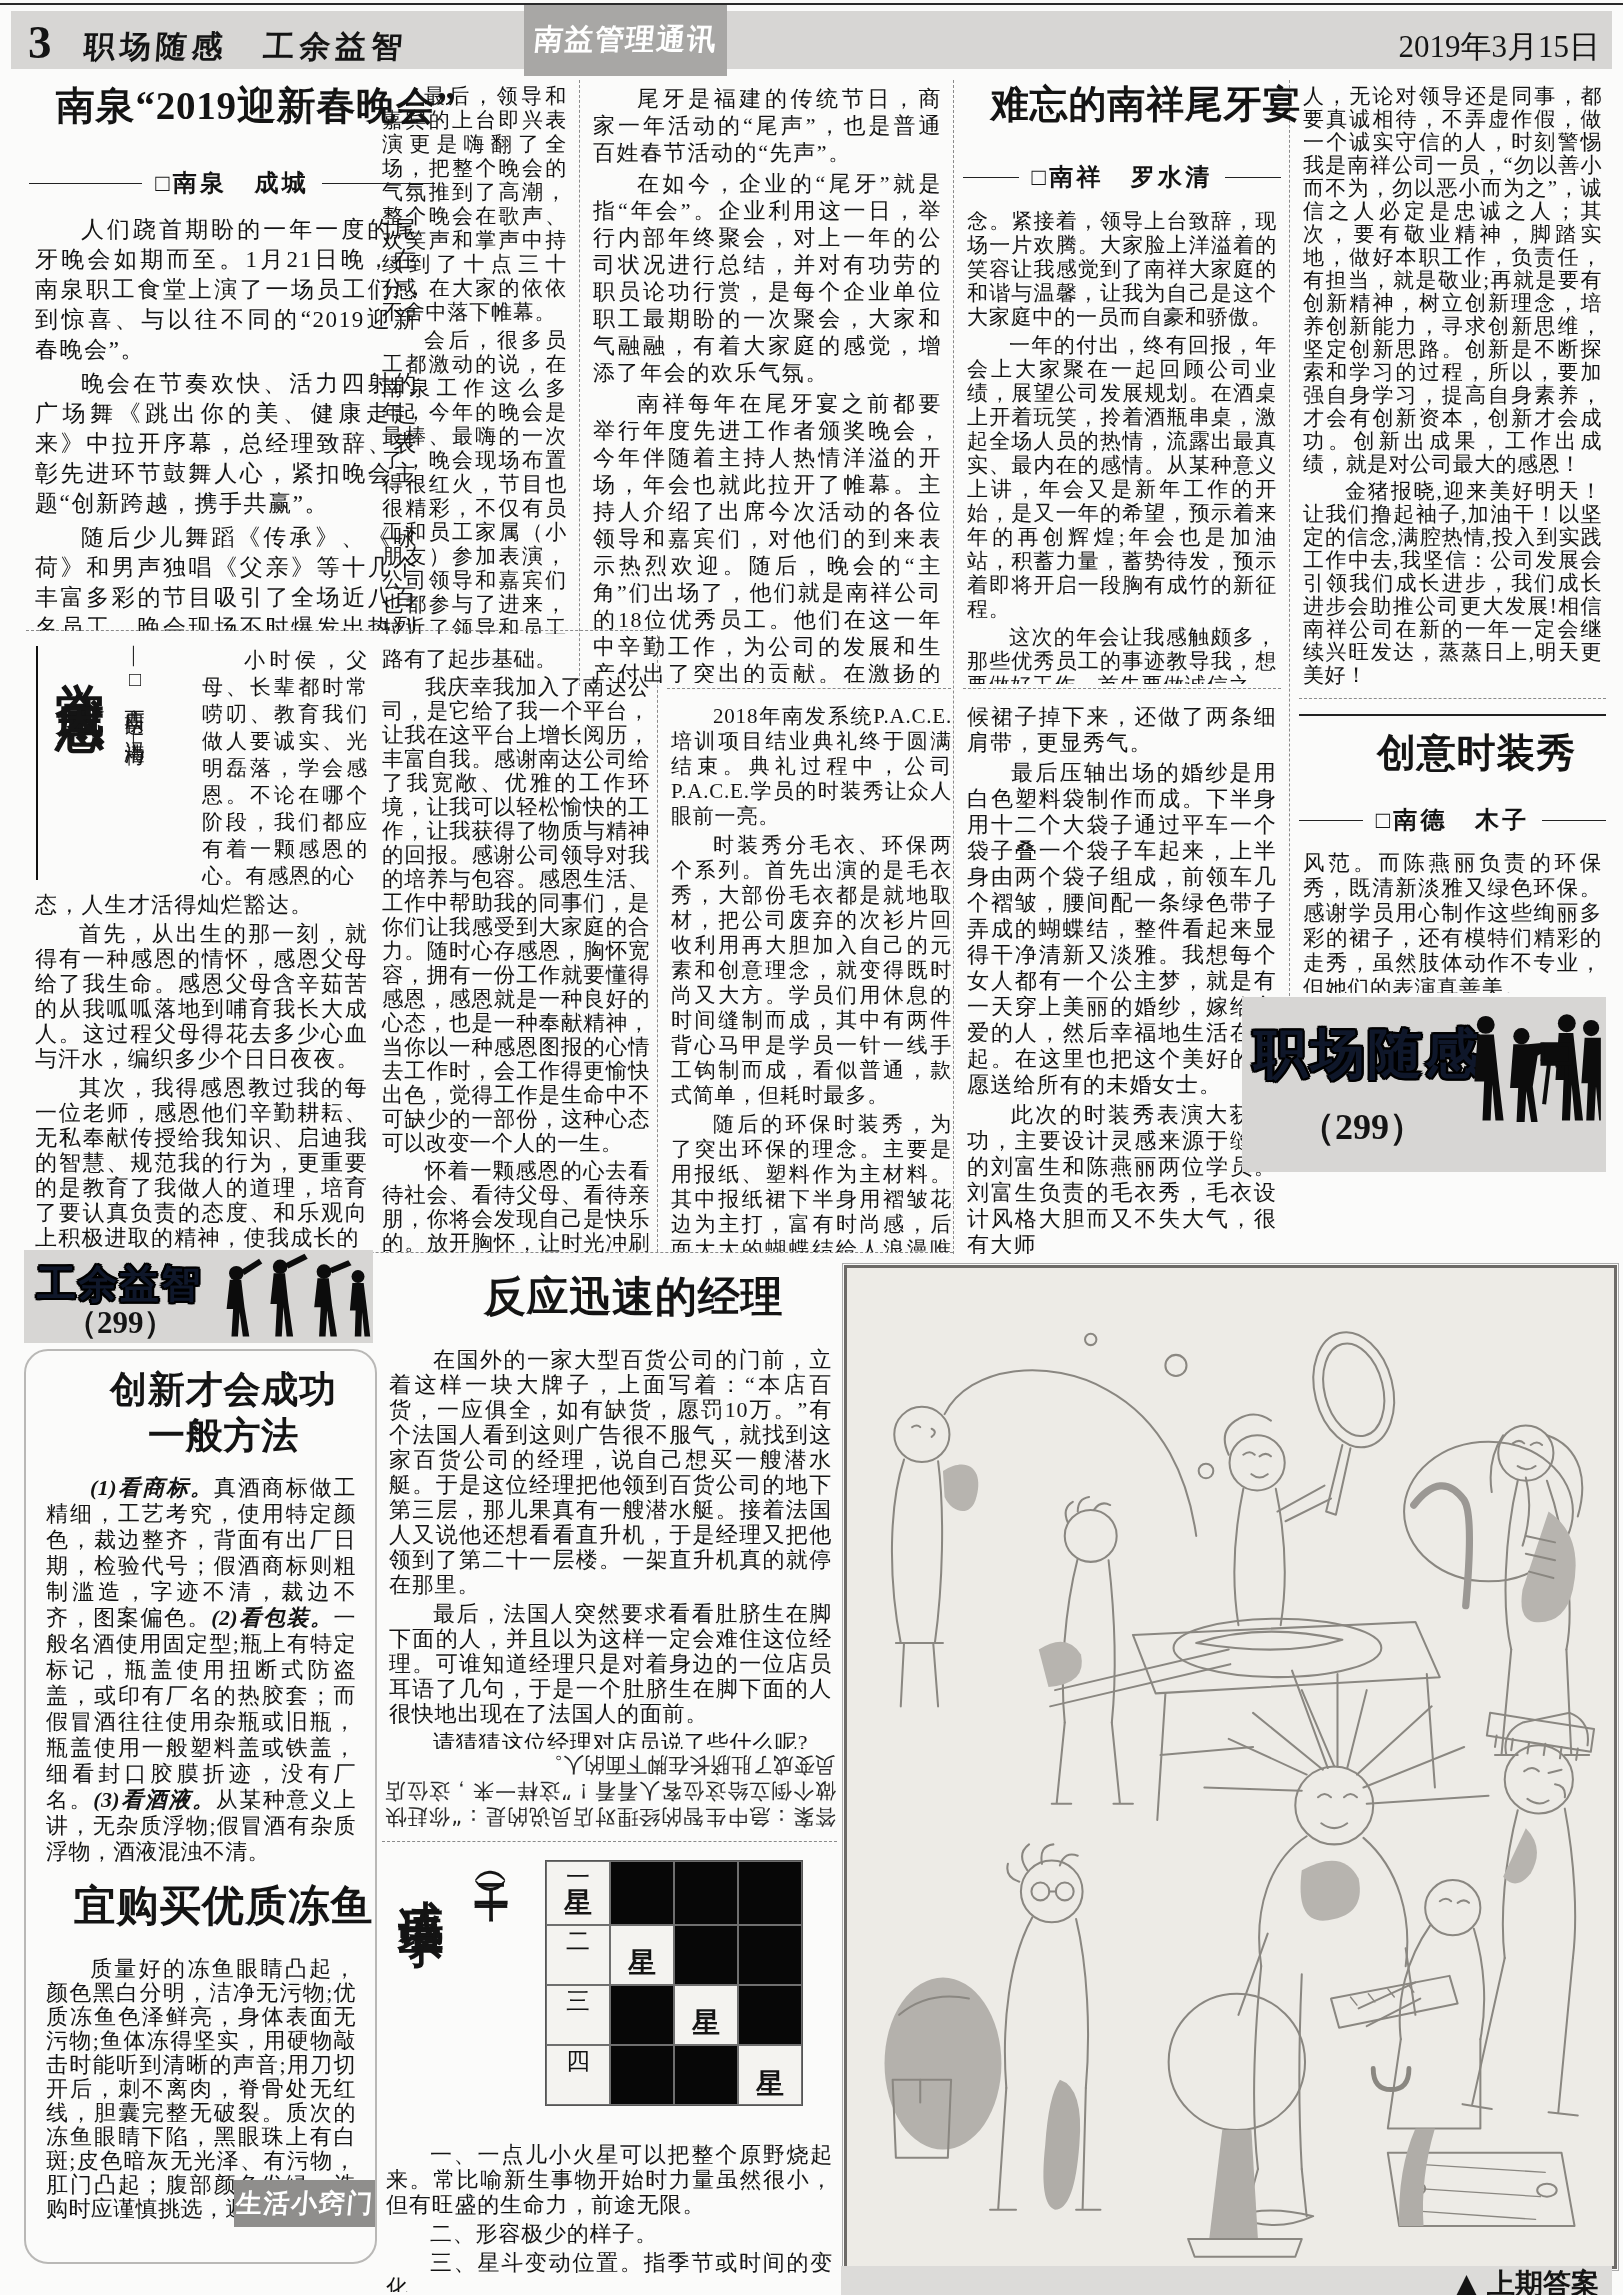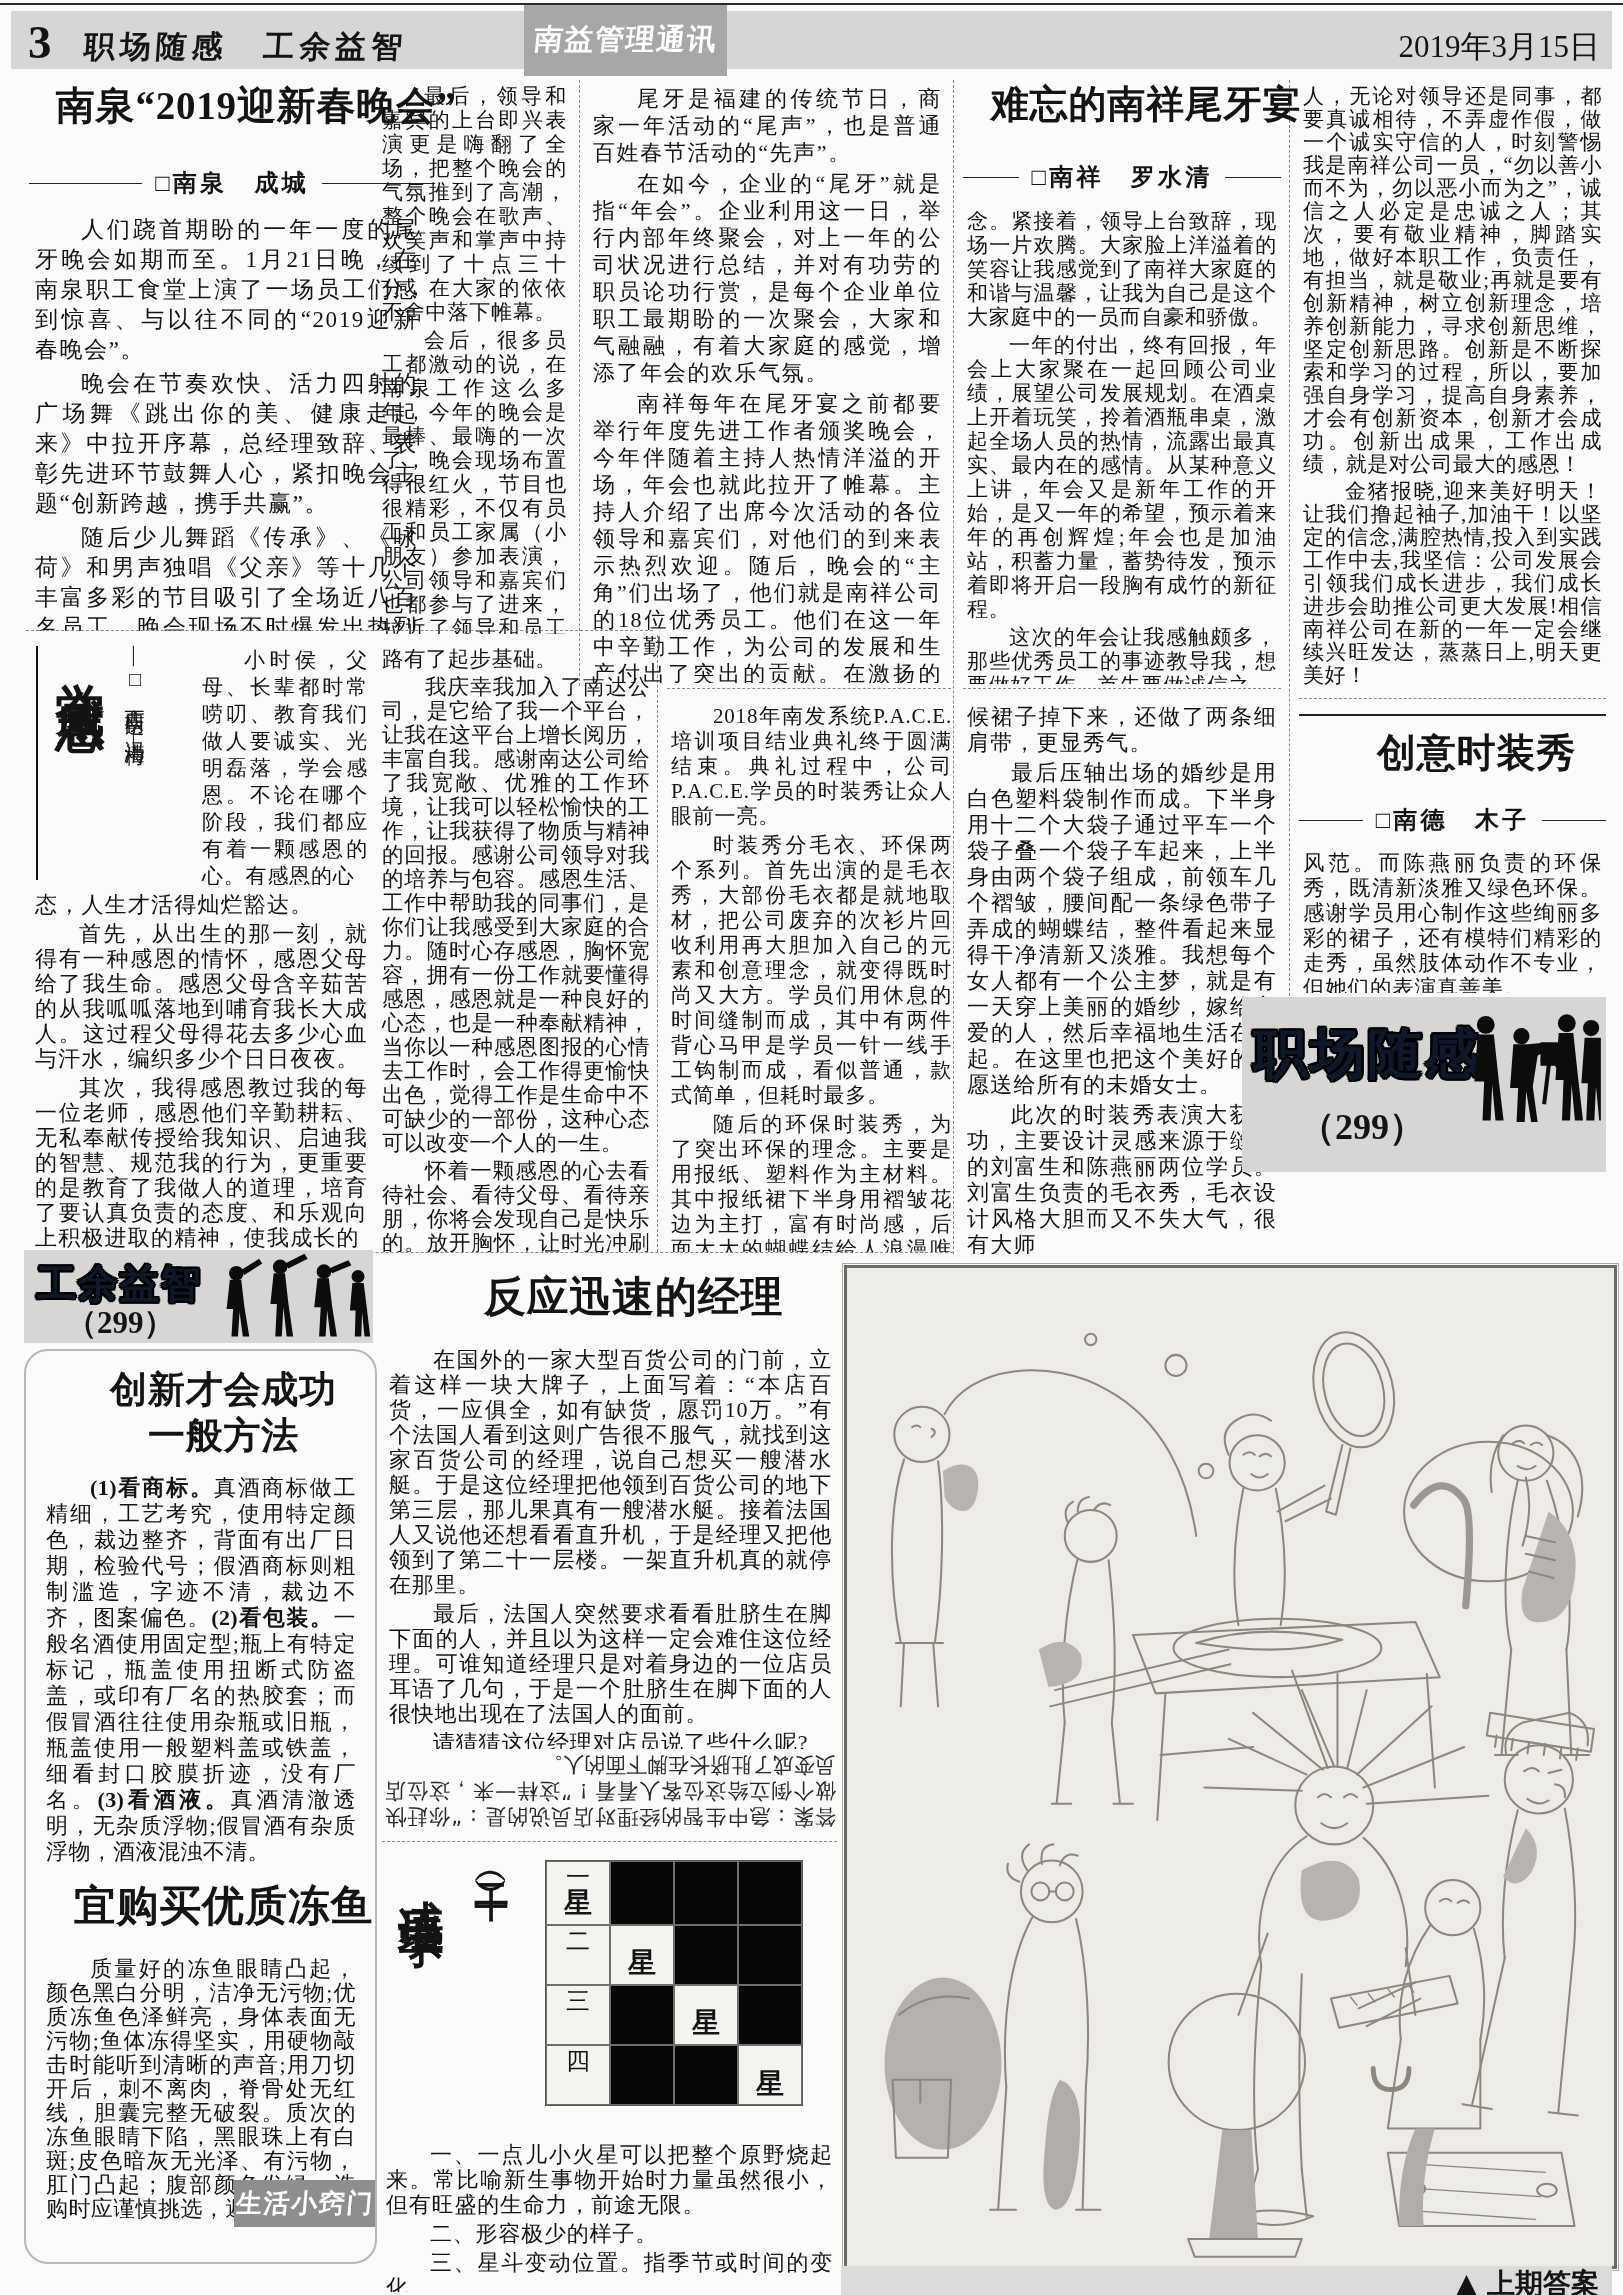--- a/index.html
+++ b/index.html
@@ -16,21 +16,21 @@
   .hdash{position:absolute;border-top:1.6px dashed #8a8a8a;height:0;}
   .vdash{position:absolute;border-left:1.6px dashed #8a8a8a;width:0;}
   .vtext{writing-mode:vertical-rl;text-orientation:mixed;}
   .bubble{color:#0f172a;font-weight:900;
     text-shadow:-2.4px 0 #000,2.4px 0 #000,0 -2.4px #000,0 2.4px #000,-1.6px -1.6px #000,1.6px -1.6px #000,-1.6px 1.6px #000,1.6px 1.6px #000;}
   .graybox{background:#d7d6d4;}
   .cell{position:relative;background:#f4f3f0;border:0.8px solid #6f6f6f;display:flex;flex-direction:column;align-items:center;}
   .cell.black{background:#070707;}
   .cell .lab{font-size:24px;margin-top:3.2px;line-height:1;}
   .cell .chr{font-size:28px;font-weight:700;margin-top:auto;margin-bottom:6.5px;line-height:1;}
-  .boldlead{font-weight:900;}
+  .boldlead{font-weight:900;font-style:italic;}
   .flip{transform:rotate(180deg);}
   svg{display:block;}
 </style>
 </head>
 <body>
 
 <div class="page">
 
   <div class="abs" style="left:0;top:3.2px;width:1623px;border-top:2.4px solid #2a2a2a;"></div>
 
@@ -170,21 +170,21 @@
       </g>
     </svg>
   </div>
 
   <div class="abs" style="left:24px;top:1349px;width:349px;height:911px;border:2.4px solid #b9b8b6;border-radius:24px;"></div>
   <div class="abs headline" style="left:37px;top:1367px;width:325px;font-size:37px;line-height:1.25;">
     <div>创新才会成功</div>
     <div>一般方法</div>
   </div>
   <div class="col" style="left:42px;top:1471px;width:318px;height:406px;font-size:22px;line-height:26px;letter-spacing:0.4px;">
-    <p class="para"><span class="boldlead">(1)看商标。</span><span>真酒商标做工精细，工艺考究，使用特定颜色，裁边整齐，背面有出厂日期，检验代号；假酒商标则粗制滥造，字迹不清，裁边不齐，图案偏色。</span><span class="boldlead">(2)看包装。</span><span>一般名酒使用固定型;瓶上有特定标记，瓶盖使用扭断式防盗盖，或印有厂名的热胶套；而假冒酒往往使用杂瓶或旧瓶，瓶盖使用一般塑料盖或铁盖，细看封口胶膜折迹，没有厂名。</span><span class="boldlead">(3)看酒液。</span><span>真酒清澈透明，无杂质浮物;假冒酒有杂质浮物，酒液混浊不清。</span></p>
+    <p class="para"><span class="boldlead">(1)看商标。</span><span>真酒商标做工精细，工艺考究，使用特定颜色，裁边整齐，背面有出厂日期，检验代号；假酒商标则粗制滥造，字迹不清，裁边不齐，图案偏色。</span><span class="boldlead">(2)看包装。</span><span>一般名酒使用固定型;瓶上有特定标记，瓶盖使用扭断式防盗盖，或印有厂名的热胶套；而假冒酒往往使用杂瓶或旧瓶，瓶盖使用一般塑料盖或铁盖，细看封口胶膜折迹，没有厂名。</span><span class="boldlead">(3)看酒液。</span><span>从某种意义上讲，无杂质浮物;假冒酒有杂质浮物，酒液混浊不清。</span></p>
   </div>
   <div class="abs headline" style="left:37px;top:1882px;width:325px;font-size:42px;">宜购买优质冻鱼</div>
   <div class="col" style="left:42px;top:1953px;width:318px;height:268px;font-size:22px;line-height:24px;letter-spacing:0.4px;">
     <p class="para">质量好的冻鱼眼睛凸起，颜色黑白分明，洁净无污物;优质冻鱼色泽鲜亮，身体表面无污物;鱼体冻得坚实，用硬物敲击时能听到清晰的声音;用刀切开后，刺不离肉，脊骨处无红线，胆囊完整无破裂。质次的冻鱼眼睛下陷，黑眼珠上有白斑;皮色暗灰无光泽、有污物，肛门凸起；腹部颜色发绿。选购时应谨慎挑选，避免误食。</p>
   </div>
   <div class="abs" style="left:234px;top:2180px;width:141px;height:47px;background:#8f8e8c;display:flex;align-items:center;justify-content:center;">
     <span style="color:#fff;font-weight:900;font-size:26px;letter-spacing:1.6px;transform:skewX(-5deg);">生活小窍门</span>
   </div>
 
   <div class="abs headline" style="left:382px;top:1273px;width:455px;font-size:42px;">反应迅速的经理</div>

